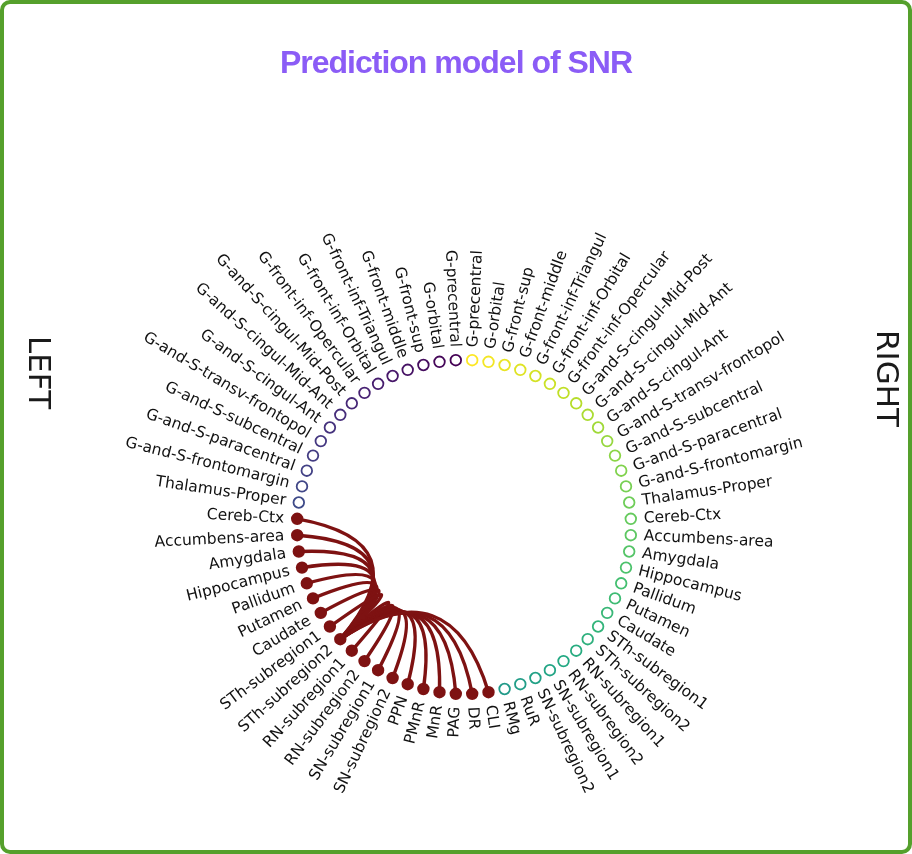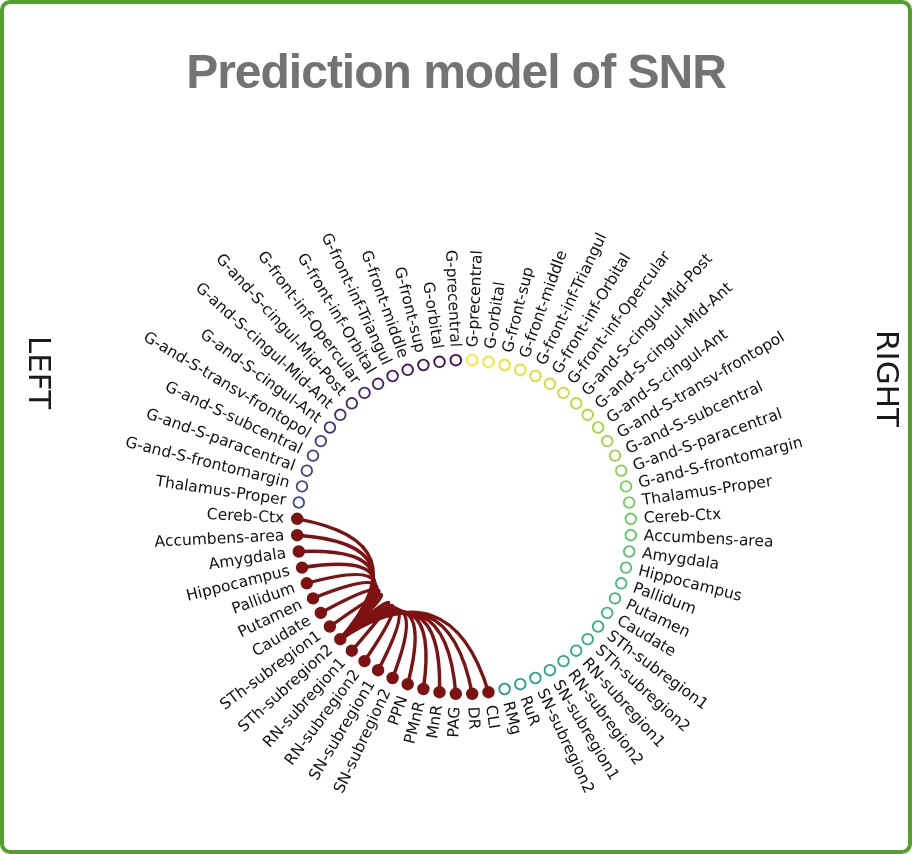--- a/index.html
+++ b/index.html
@@ -10,23 +10,23 @@
     border: 4px solid #55a02c;
     border-radius: 10px;
     background: #ffffff;
     overflow: hidden;
     font-family: "DejaVu Sans", sans-serif;
   }
   .title {
     position: absolute;
     top: 40px; left: 0; width: 100%;
     text-align: center;
-    font-size: 48px;
+    font-size: 32px;
     font-weight: 700;
-    color: #737373;
+    color: #8b5cf6;
     letter-spacing: -1px;
     font-family: "Liberation Sans", "DejaVu Sans", sans-serif;
   }
   .side-label {
     position: absolute;
     font-size: 31px;
     font-weight: 500;
     color: #1a1a1a;
     white-space: nowrap;
     transform-origin: top left;

